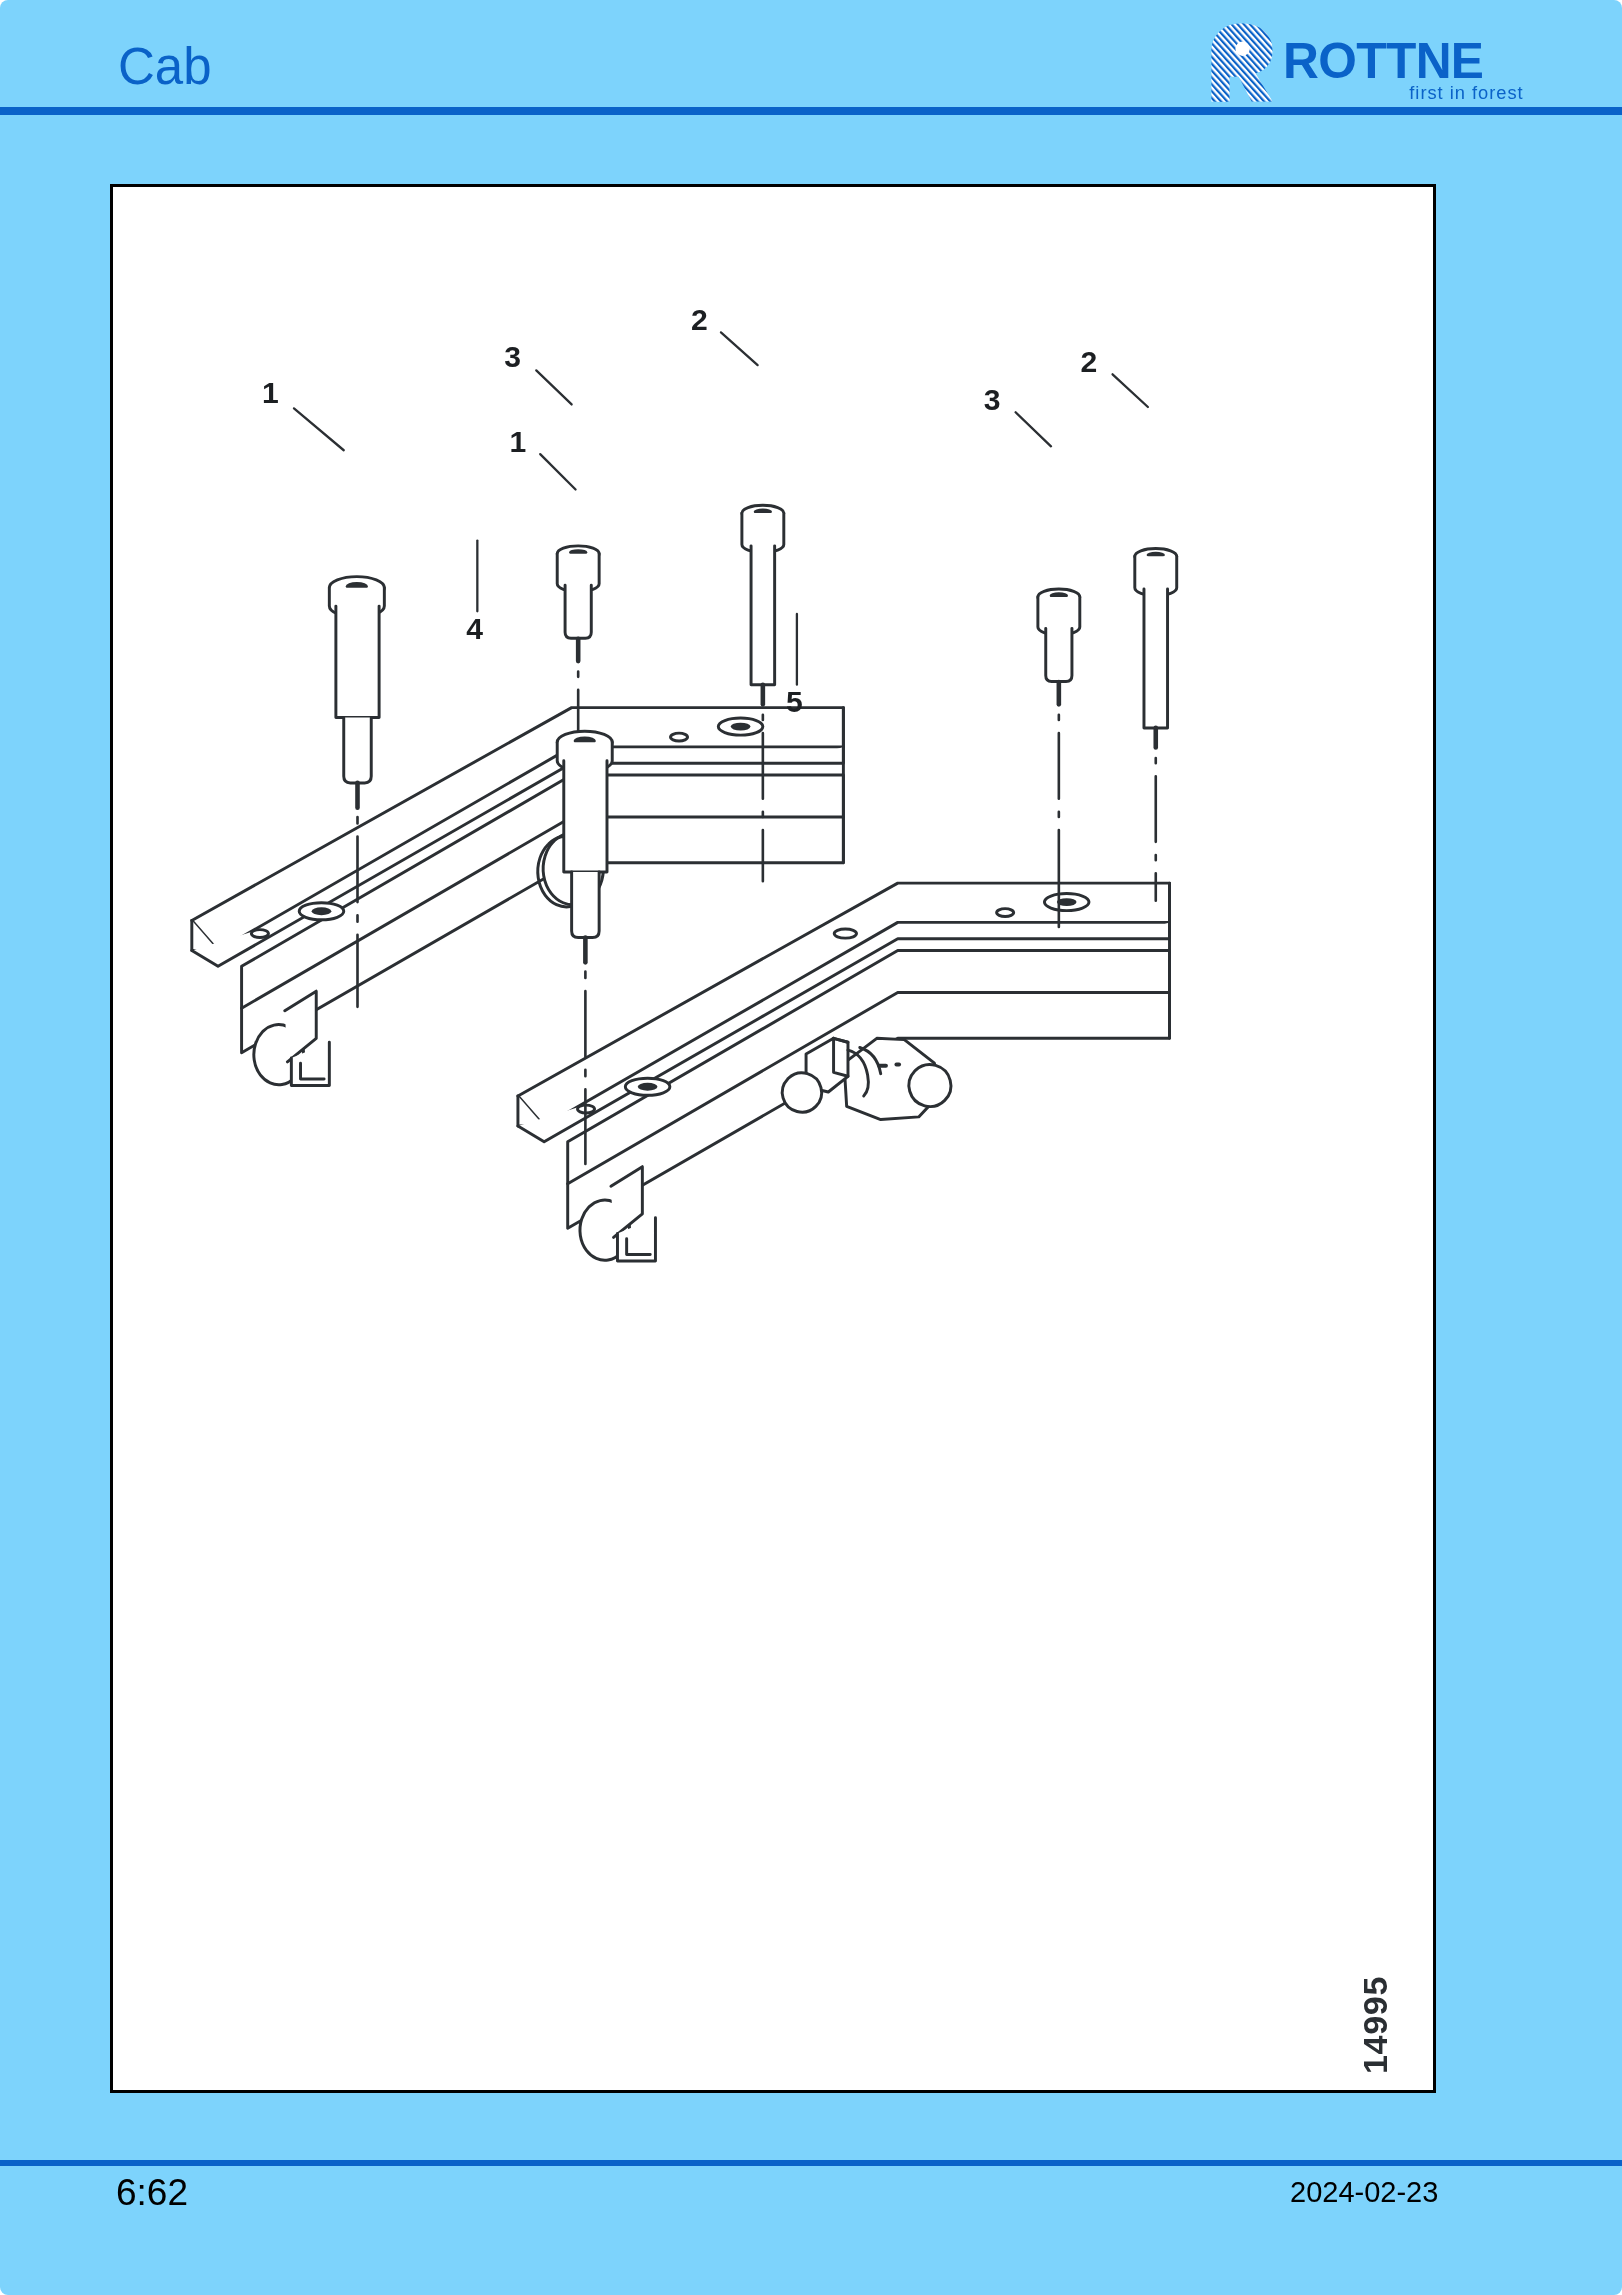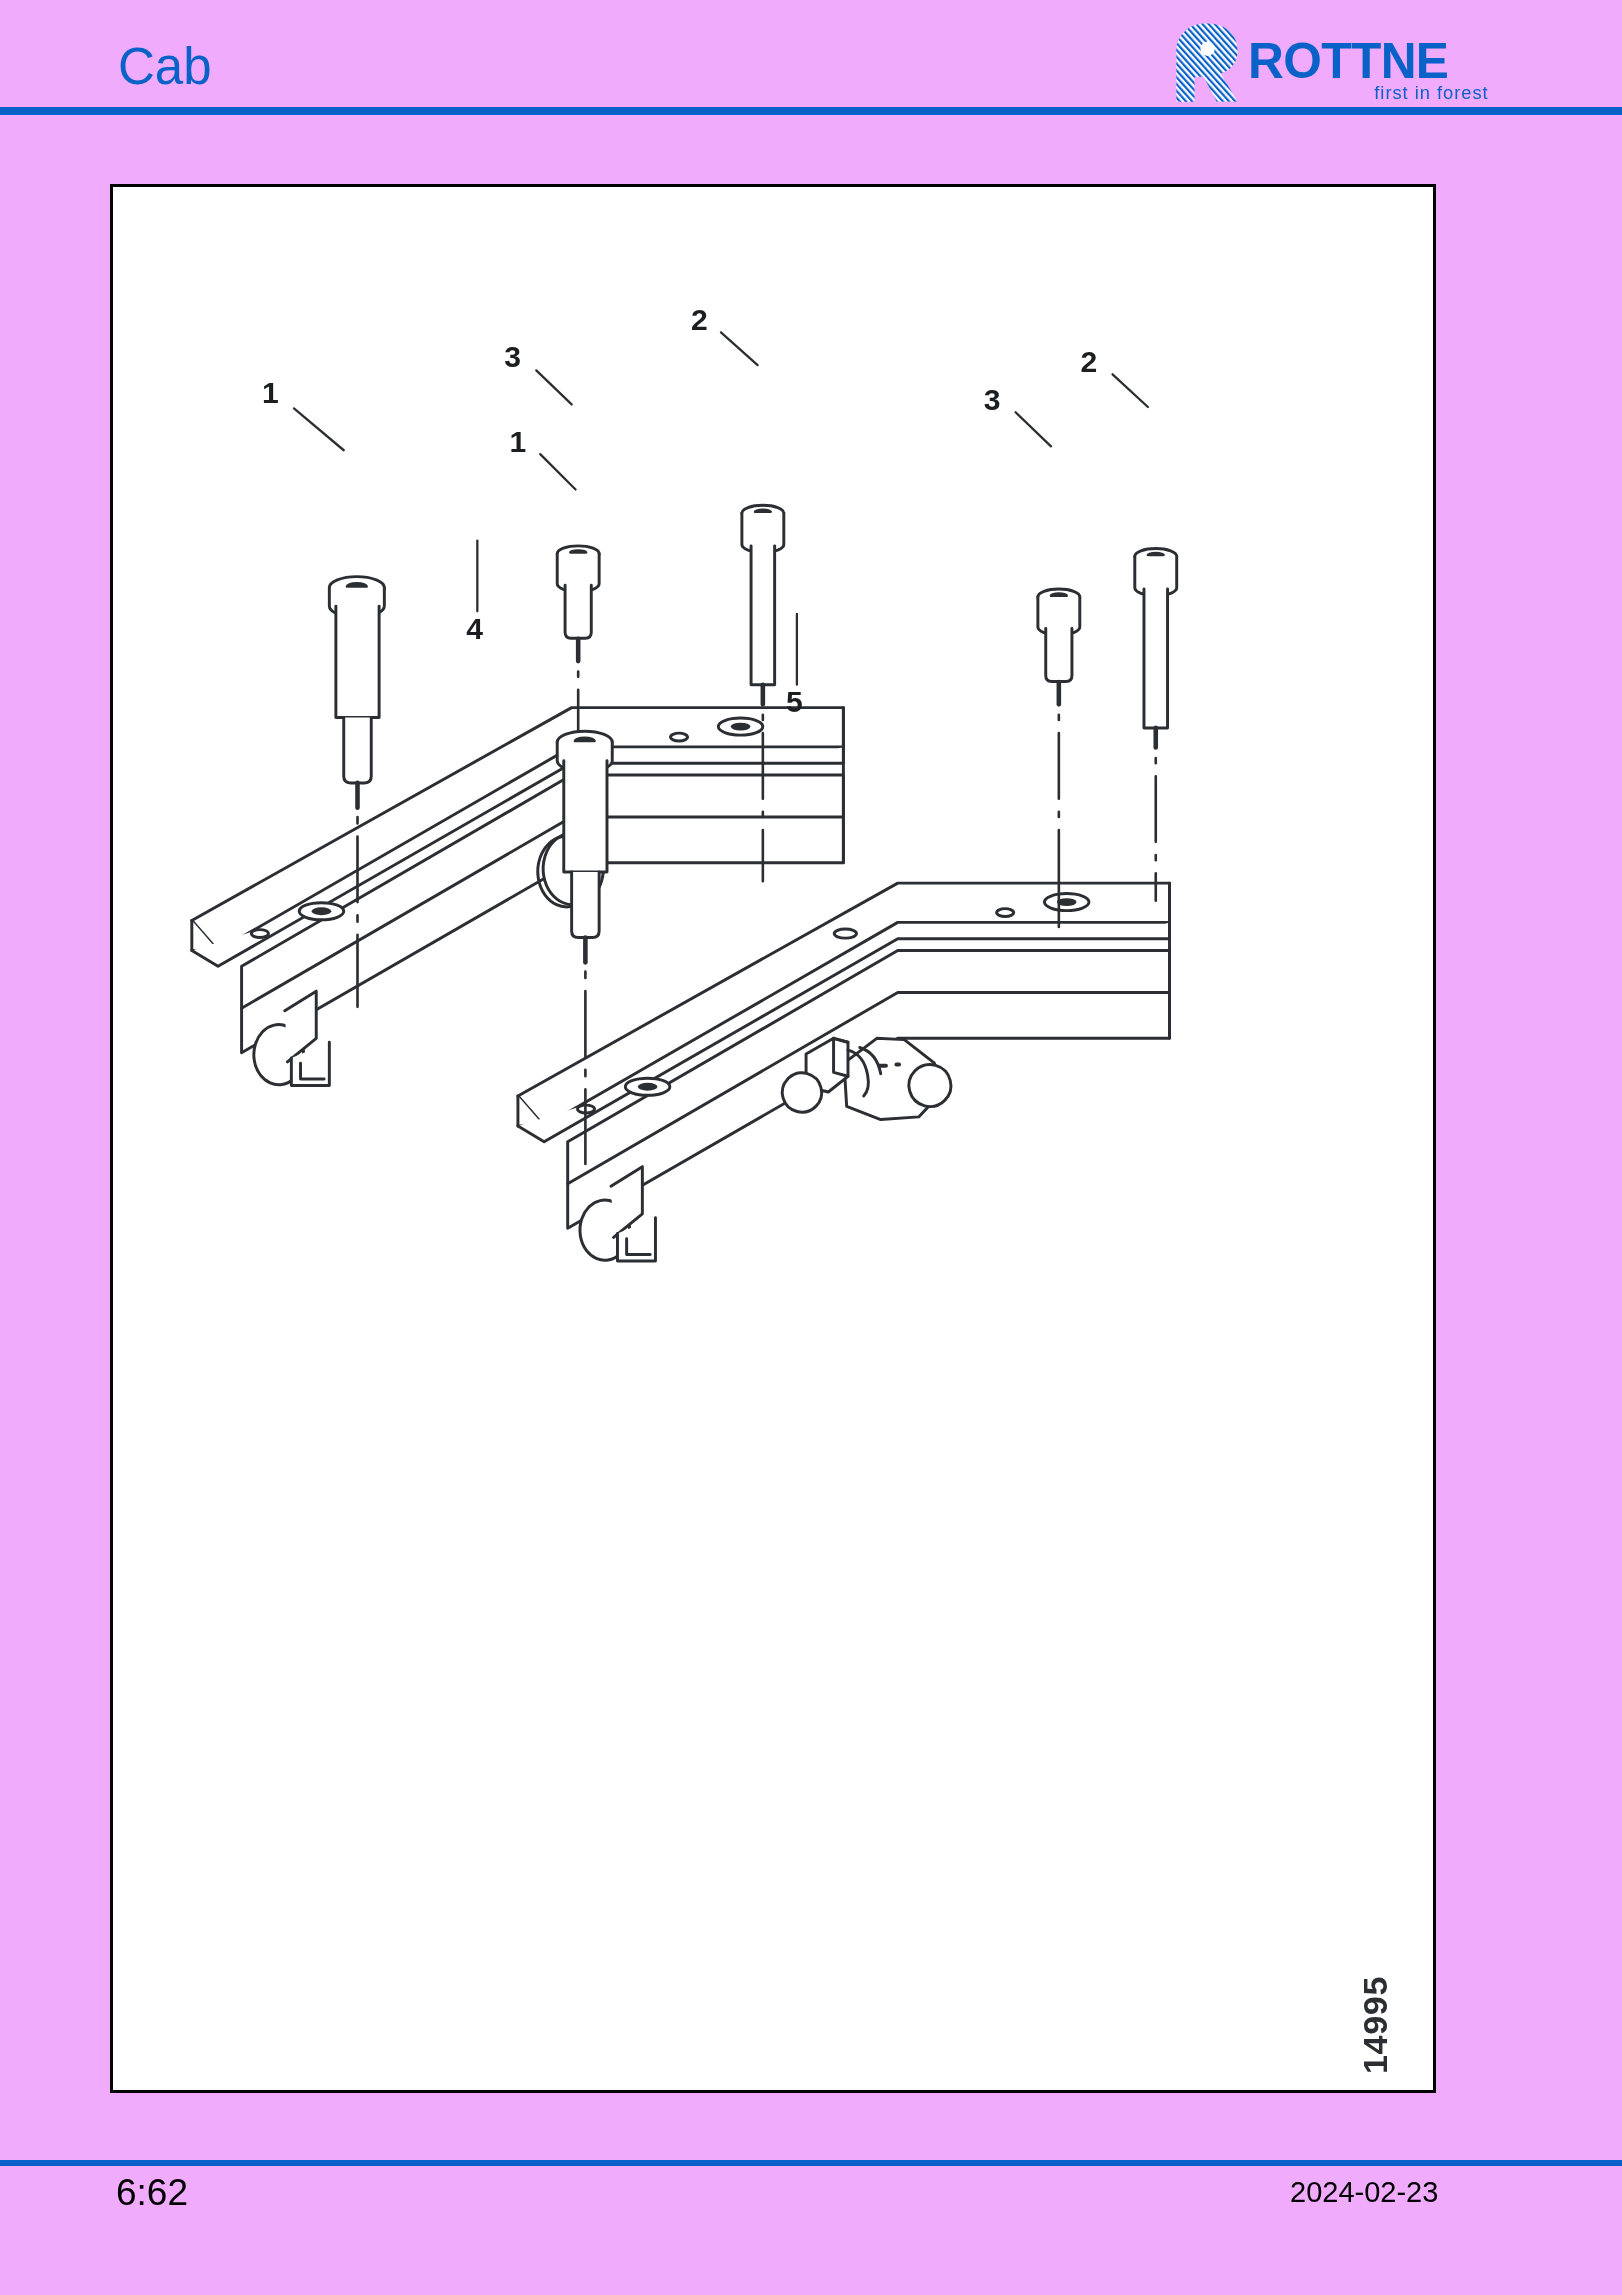--- a/index.html
+++ b/index.html
@@ -9,22 +9,23 @@
     background: #ffffff;
   }
   body {
     font-family: "Liberation Sans", sans-serif;
     color: #000000;
   }
   .page {
     position: relative;
     width: 1622px;
     height: 2295px;
-    background: #f0abfc;
+    background: #7dd3fc;
     overflow: hidden;
+    border-radius: 8px;
   }
 
   
   .header-title {
     position: absolute;
     left: 118px;
     top: 41px;
     font-size: 51px;
     font-weight: 400;
     color: #0A62C8;
@@ -36,21 +37,21 @@
     left: 0px;
     top: 107px;
     width: 1622px;
     height: 7.9px;
     background: #0A62C8;
   }
 
   
   .logo {
     position: absolute;
-    left: 1171px;
+    left: 1206px;
     top: 18.3px;
     width: 379px;
     height: 85px;
   }
   .logo svg { display:block; width: 379px; height: 85px; }
 
   
   .drawing-frame {
     position: absolute;
     left: 110px;

